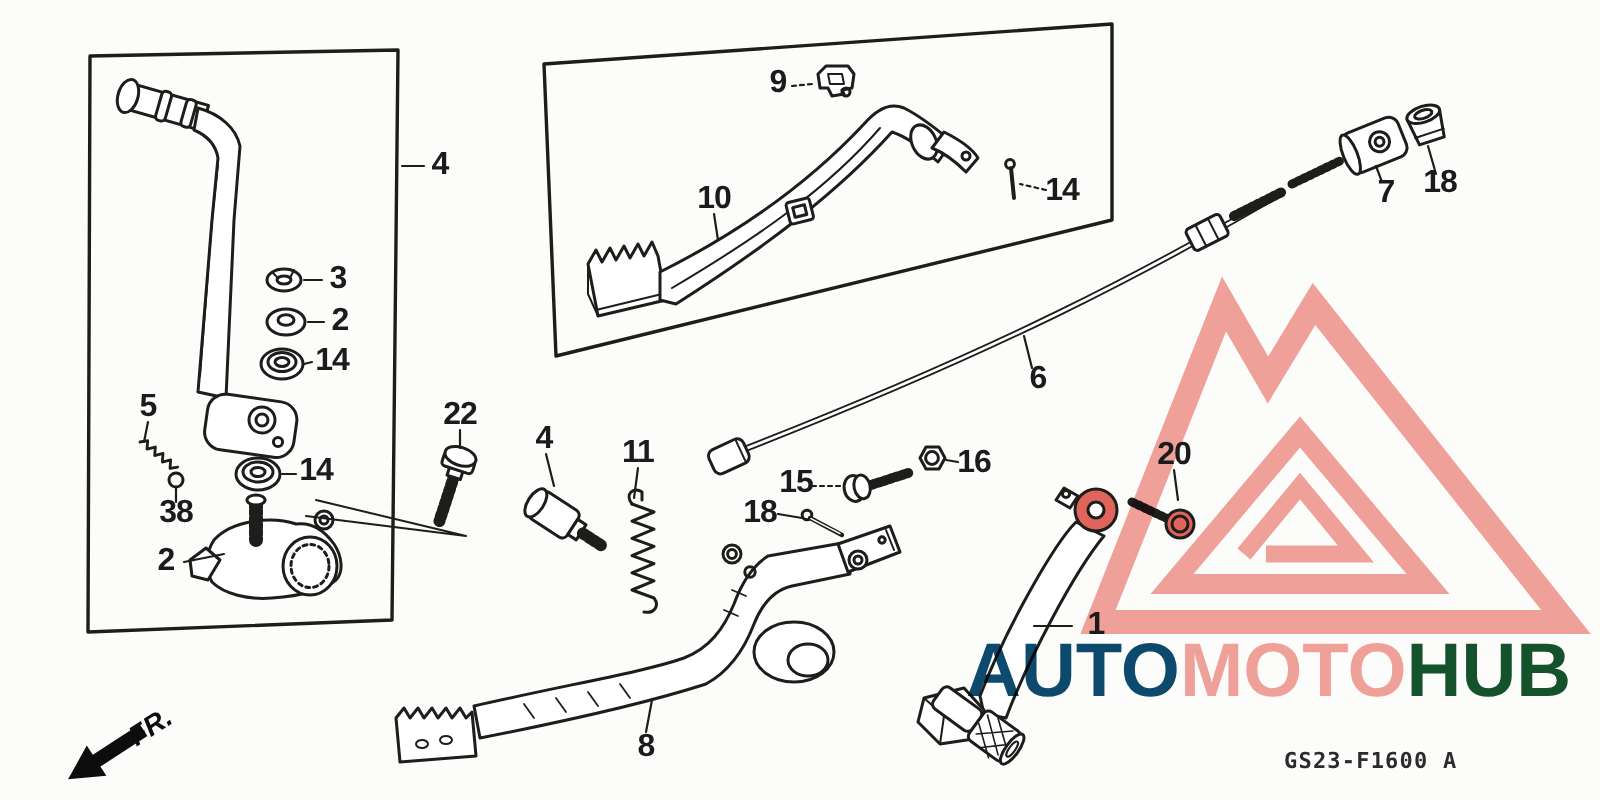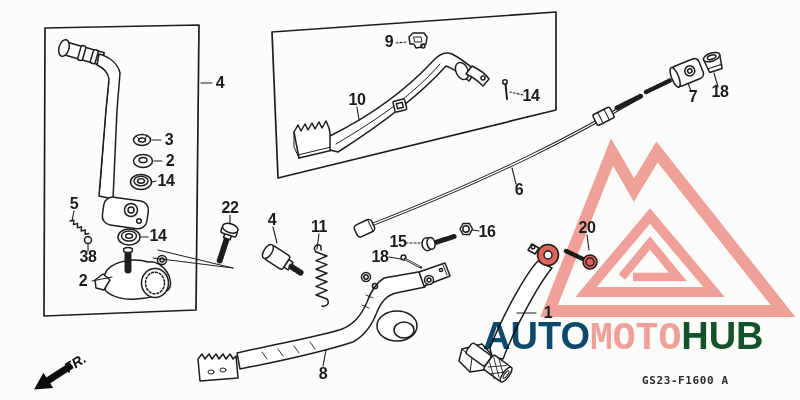--- a/index.html
+++ b/index.html
@@ -10,21 +10,21 @@
   .plabel{position:absolute;transform:translate(-50%,-50%);
           font:700 16px "Liberation Sans",sans-serif;color:#1b1b1b;letter-spacing:-0.5px;
           white-space:nowrap;z-index:30;}
   .code{position:absolute;left:642px;top:374px;
         font:700 11px "DejaVu Sans Mono",monospace;letter-spacing:0.6px;color:#2b2b2b;z-index:30;}
   .fr{position:absolute;left:75px;top:363px;transform:translate(-50%,-50%) rotate(-33deg);
       font:italic 700 14px "Liberation Sans",sans-serif;color:#0d0d0d;z-index:30;}
   .wmtext{position:absolute;left:483px;top:315px;z-index:20;
           font:700 38px "Liberation Sans",sans-serif;letter-spacing:0;white-space:nowrap;
           mix-blend-mode:multiply;}
-  .wm-cream{color:#0c4a6e;} .wm-salmon{color:#F2A29C;font-family:Liberation Mono, monospace;} .wm-gray{color:#14532d;}
+  .wm-cream{color:#0c4a6e;} .wm-salmon{color:#F2A29C;} .wm-gray{color:#14532d;}
 </style>
 </head>
 <body>
 
 <div id="stage">
 
   <svg width="800" height="400" viewBox="0 0 800 400">
     <g stroke="#1d1d1b" stroke-width="1.5" fill="none" stroke-linejoin="round" stroke-linecap="round">
 
       <g>

